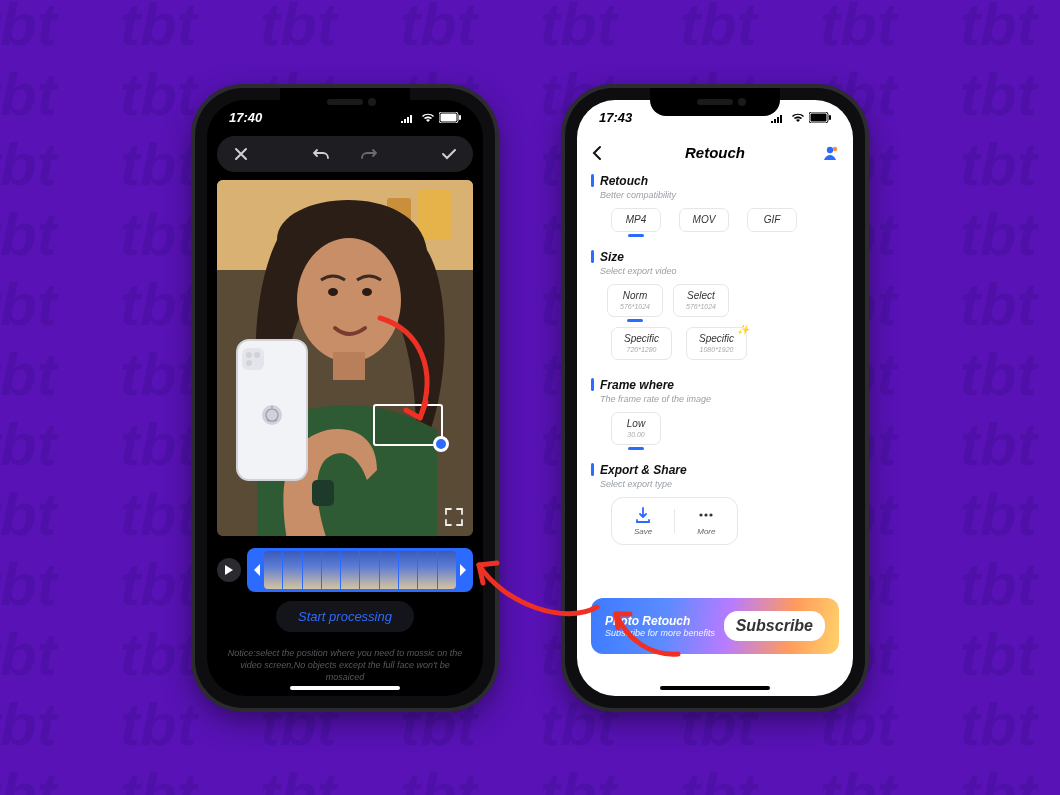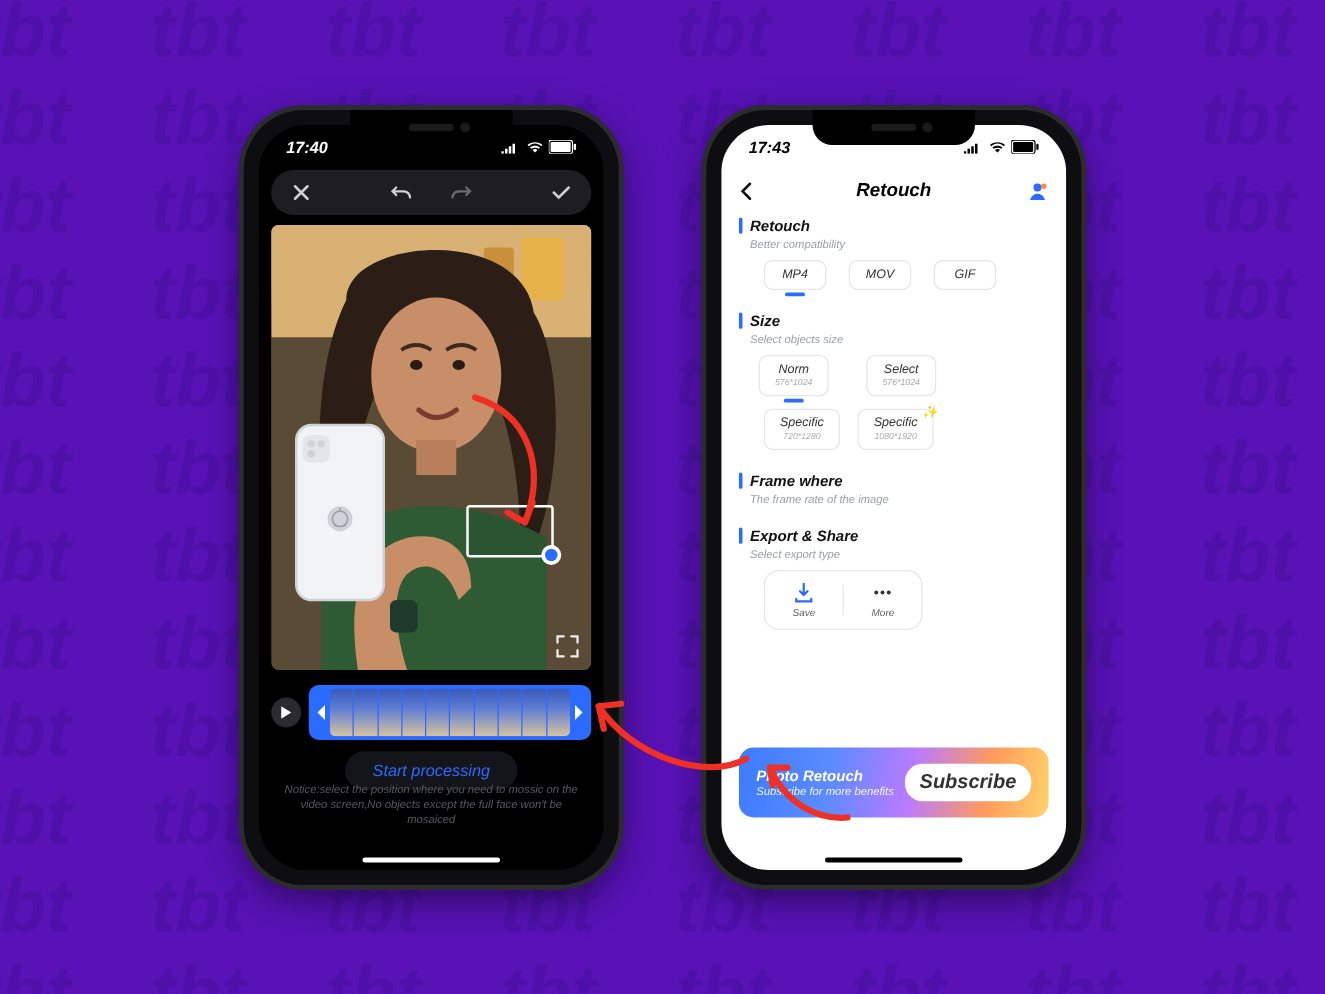--- a/index.html
+++ b/index.html
@@ -53,21 +53,21 @@
     background:#2C6BFF;border:3px solid #fff;}
   .fullscreen-ico{position:absolute;right:8px;bottom:8px;width:22px;height:22px;color:#fff;opacity:.9;}
   .timeline-row{position:absolute;left:10px;right:10px;bottom:104px;height:44px;display:flex;align-items:center;gap:6px;}
   .play-btn{width:24px;height:24px;border-radius:50%;background:#2a2a2f;display:flex;align-items:center;justify-content:center;color:#fff;}
   .timeline{flex:1;height:44px;border-radius:8px;background:#2C6BFF;padding:3px;display:flex;align-items:center;position:relative;}
   .tl-arrow{width:14px;height:100%;display:flex;align-items:center;justify-content:center;color:#fff;font-weight:800;}
   .tl-strip{flex:1;height:100%;display:flex;gap:1px;overflow:hidden;border-radius:4px;}
   .thumb{flex:1;background:linear-gradient(180deg,#3b5ab8 0%,#5c7bd4 40%,#d6c3a0 100%);}
   .start-btn{position:absolute;left:50%;bottom:64px;transform:translateX(-50%);padding:8px 22px;border-radius:20px;
     background:#14151a;color:var(--accent);font-size:13px;font-weight:500;}
-  .notice{position:absolute;left:18px;right:18px;bottom:34px;text-align:center;font-size:9px;line-height:1.35;
+  .notice{position:absolute;left:18px;right:18px;bottom:12px;text-align:center;font-size:9px;line-height:1.35;
     color:#56585f;}
   .home-ind{position:absolute;left:50%;bottom:6px;transform:translateX(-50%);width:110px;height:4px;border-radius:2px;background:#fff;}
   .home-ind.dark{background:#000;}
 
   
   .export-bg{position:absolute;inset:0;background:#fff;}
   .nav{position:absolute;top:36px;left:0;right:0;height:34px;display:flex;align-items:center;justify-content:center;}
   .nav .back{position:absolute;left:14px;color:#111;}
   .nav .title{font-size:15px;font-weight:600;}
   .nav .profile{position:absolute;right:14px;color:var(--accent);}
@@ -311,22 +311,22 @@
                 <span class="lbl">GIF</span>
               </div>
           </div>
         </div>
 
         <div class="section">
           <div class="sec-head">
               <span class="sec-bar"></span>
               <span class="sec-title">Size</span>
             </div>
-          <div class="sec-sub">Select objects size</div>
-          <div class="opts" style="gap:30px;margin-left:16px;">
+          <div class="sec-sub">Select export video</div>
+          <div class="opts" style="gap:10px;margin-left:16px;">
             <div class="opt sel">
                 <span class="lbl">Norm</span>
                 <span class="sub">576*1024</span>
               </div>
             <div class="opt">
                 <span class="lbl">Select</span>
                 <span class="sub">576*1024</span>
               </div>
           </div>
           <div class="opts" style="gap:14px;margin-top:10px;">
@@ -341,20 +341,26 @@
               </div>
           </div>
         </div>
 
         <div class="section">
           <div class="sec-head">
               <span class="sec-bar"></span>
               <span class="sec-title">Frame where</span>
             </div>
           <div class="sec-sub">The frame rate of the image</div>
+          <div class="opts">
+            <div class="opt sel">
+                <span class="lbl">Low</span>
+                <span class="sub">30.00</span>
+              </div>
+          </div>
         </div>
 
         <div class="section">
           <div class="sec-head">
               <span class="sec-bar"></span>
               <span class="sec-title">Export &amp; Share</span>
             </div>
           <div class="sec-sub">Select export type</div>
           <div class="share-row">
             <div class="share-item">

